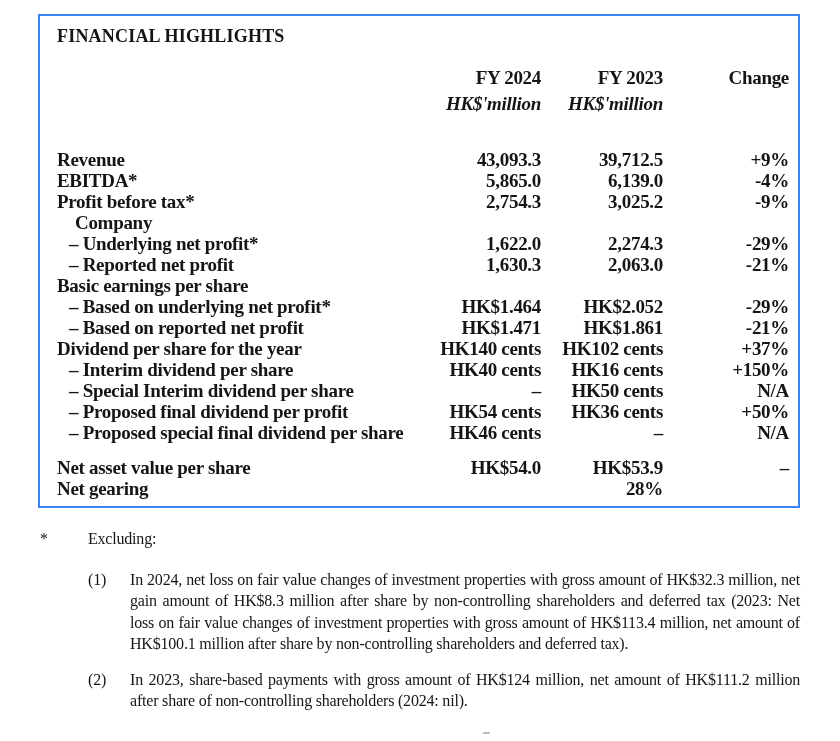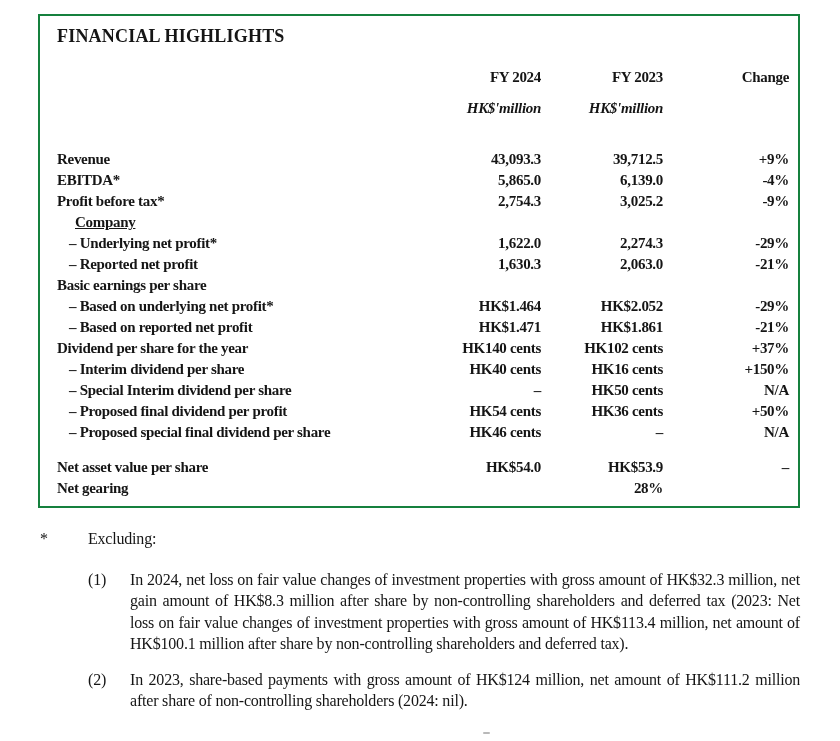--- a/index.html
+++ b/index.html
@@ -9,44 +9,44 @@
     background:#ffffff;
     color:#151515;
     font-family:"Liberation Serif","DejaVu Serif",serif;
     overflow:hidden;
   }
   
   .hl-box {
     position:absolute;
     left:38px; top:14px;
     width:762px; height:494px;
-    border:2px solid #15803d;
+    border:2px solid #3b82f6;
     background:#fff;
   }
   .hl-title {
     margin:9px 0 0 17px;
     font-size:18px;
     font-weight:bold;
     letter-spacing:0.2px;
     line-height:22px;
   }
   .trow {
     display:flex;
-    align-items:flex-start;
+    align-items:center;
     height:21px;
     line-height:21px;
-    font-size:15px;
+    font-size:19px;
     font-weight:bold;
     letter-spacing:-0.3px;
     padding:0 9px 0 17px;
     white-space:nowrap;
   }
   .tlabel { flex:1 1 auto; overflow:hidden; }
   .tlabel.ind1 { padding-left:12px; }
-  .tlabel.ind2 { padding-left:18px;text-decoration:underline; }
+  .tlabel.ind2 { padding-left:18px; }
   .tc1 { flex:0 0 120px; text-align:right; }
   .tc2 { flex:0 0 122px; text-align:right; }
   .tc3 { flex:0 0 126px; text-align:right; }
   .thead { margin-top:20px; }
   .thead .sub { font-style:italic;margin-top:10px; }
   .tbody { margin-top:40px; }
   .tsummary { margin-top:14px; }
   
   .footnotes {
     position:absolute;

